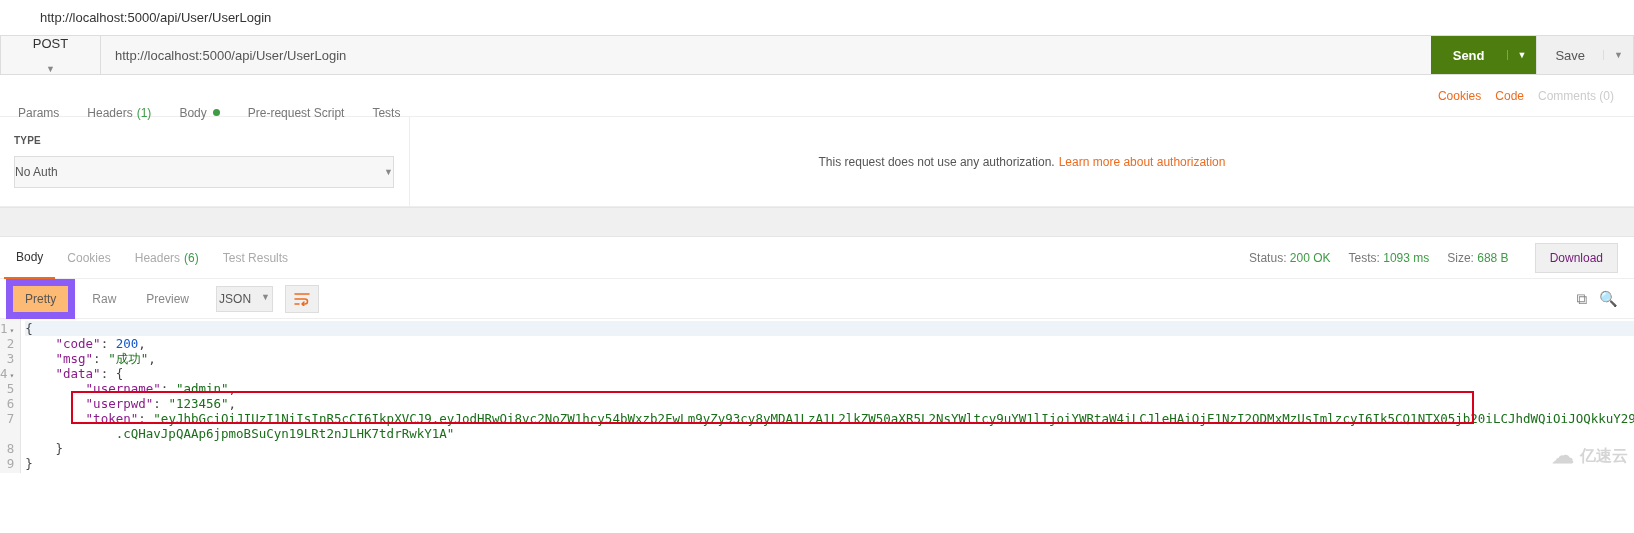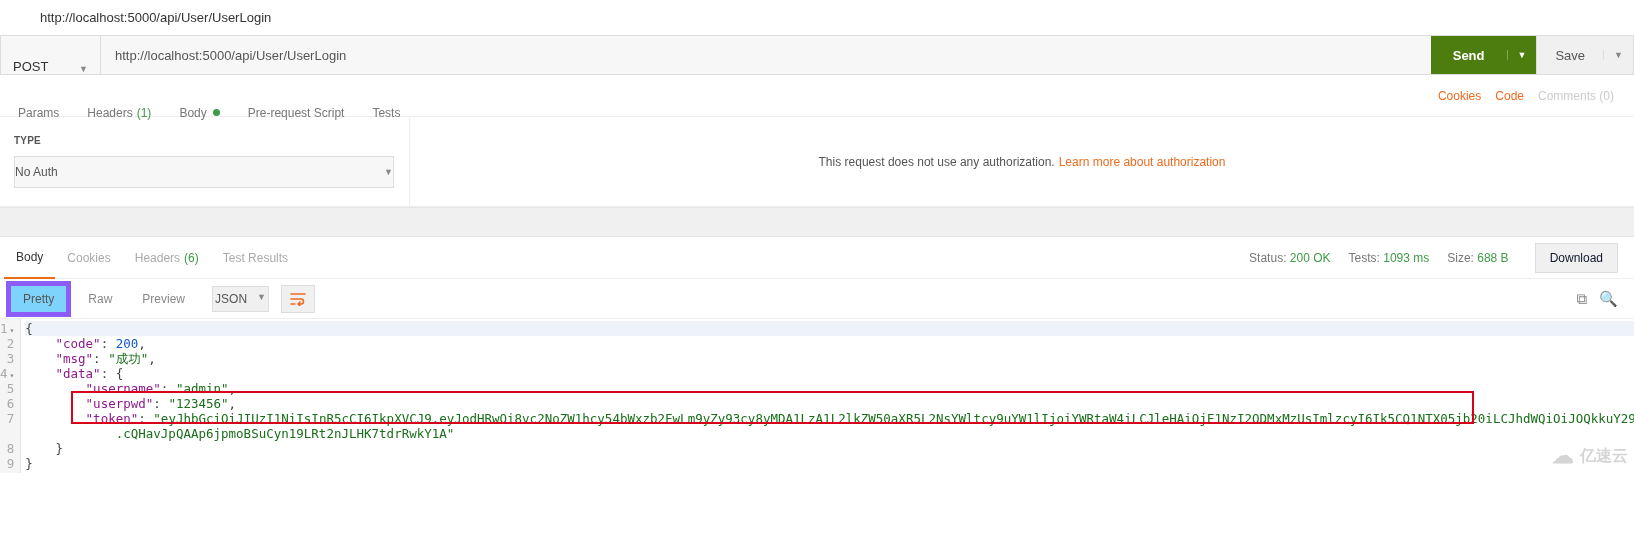--- a/index.html
+++ b/index.html
@@ -1,21 +1,21 @@
 <!DOCTYPE html>
 <html><head>
 <meta charset="utf-8">
 <style>
   * { box-sizing: border-box; margin: 0; padding: 0; }
   body { font-family: -apple-system, BlinkMacSystemFont, "Segoe UI", Helvetica, Arial, sans-serif; font-size: 12px; color: #555; background: #fff; width: 1634px; }
   
   .url-title { padding: 10px 0 10px 40px; font-size: 13px; color: #333; font-weight: 500; }
   
   .request-bar { display: flex; border: 1px solid #ddd; background: #f7f7f7; }
-  .method-select { width: 100px; border: none; border-right: 1px solid #ddd; background: #f7f7f7; display: flex; align-items: flex-end; justify-content: space-between; padding: 0 12px; height: 38px; color: #333; font-size: 13px; }
+  .method-select { width: 100px; border: none; border-right: 1px solid #ddd; background: #f7f7f7; display: flex; align-items: center; justify-content: space-between; padding: 0 12px; height: 38px; color: #333; font-size: 13px; flex-direction: column; }
   .method-select .caret { color: #888; font-size: 9px; }
   .url-input { flex: 1; border: none; background: #f7f7f7; padding: 0 14px; font-size: 13px; color: #555; outline: none; }
   .send-btn { background: #4d7c0f; color: #fff; border: none; height: 38px; display: flex; align-items: center; font-size: 13px; font-weight: 600; }
   .send-btn .label { padding: 0 22px; }
   .send-btn .caret-part { padding: 0 10px; border-left: 1px solid rgba(255,255,255,0.3); font-size: 9px; }
   .save-btn { background: #f0f0f0; color: #555; border: none; border-left: 1px solid #ddd; height: 38px; display: flex; align-items: center; font-size: 13px; }
   .save-btn .label { padding: 0 18px; }
   .save-btn .caret-part { padding: 0 10px; border-left: 1px solid #ddd; font-size: 9px; color: #888; }
   
   .tabs-row { display: flex; border-bottom: 1px solid #eee; padding: 0 4px; align-items: center; height: 42px; }
@@ -36,25 +36,25 @@
   .auth-right a.link-orange { margin-left: 4px; }
   
   .spacer-grey { height: 30px; background: #f0f0f0; border-top: 1px solid #e5e5e5; border-bottom: 1px solid #e5e5e5; }
   
   .response-tabs-row { display: flex; align-items: center; height: 42px; border-bottom: 1px solid #eee; padding: 0 4px; }
   .resp-tab { padding: 0 12px; height: 42px; display: flex; align-items: center; color: #aaa; font-size: 12px; cursor: pointer; }
   .resp-tab.active { color: #333; border-bottom: 2px solid #ED6B1F; }
   .resp-tab .count { color: #3E9B46; margin-left: 4px; }
   .status-block { margin-left: auto; display: flex; align-items: center; gap: 18px; padding-right: 12px; color: #777; }
   .status-block span.v { color: #3E9B46; }
-  .download-btn { background: #f0f0f0; border: 1px solid #ddd; padding: 7px 14px; color: #0f172a; margin-left: 8px; font-size: 12px; }
+  .download-btn { background: #f0f0f0; border: 1px solid #ddd; padding: 7px 14px; color: #701a75; margin-left: 8px; font-size: 12px; }
   
   .viewer-bar { display: flex; align-items: center; height: 40px; border-bottom: 1px solid #eee; padding: 0 6px; gap: 4px; }
   .vbtn { padding: 6px 12px; color: #888; border: 1px solid transparent; background: transparent; font-size: 12px; cursor: pointer; }
-  .vbtn.active { background: #7dd3fc; border: 5px solid #8b5cf6; color: #555; }
+  .vbtn.active { background: #fdba74; border: 7px solid #8b5cf6; color: #555; }
   .vselect { display: flex; align-items: flex-start; gap: 10px; background: #f0f0f0; border: 1px solid #ddd; padding: 5px 2px; color: #555; font-size: 12px; margin-left: 10px; }
   .vselect .caret { font-size: 9px; color: #888; }
   .wrap-btn { margin-left: 8px; background: #f0f0f0; border: 1px solid #ddd; padding: 4px 8px; color: #ED6B1F; display: flex; align-items: center; justify-content: center; min-width: 30px; height: 28px; }
   .viewer-right { margin-left: auto; display: flex; gap: 12px; padding-right: 10px; color: #888; font-size: 15px; }
   
   .code-view { display: flex; font-family: Consolas, Menlo, monospace; font-size: 12.5px; line-height: 15px; }
   .gutter { width: 42px; text-align: right; background: #f5f5f5; color: #aaa; border-right: 1px solid #e5e5e5; padding: 2px 6px 2px 0; user-select: none; }
   .gutter div { height: 15px; }
   .gutter .fold::after { content: "▾"; font-size: 8px; color: #888; margin-left: 2px; }
   .code { flex: 1; padding: 2px 4px; position: relative; }

